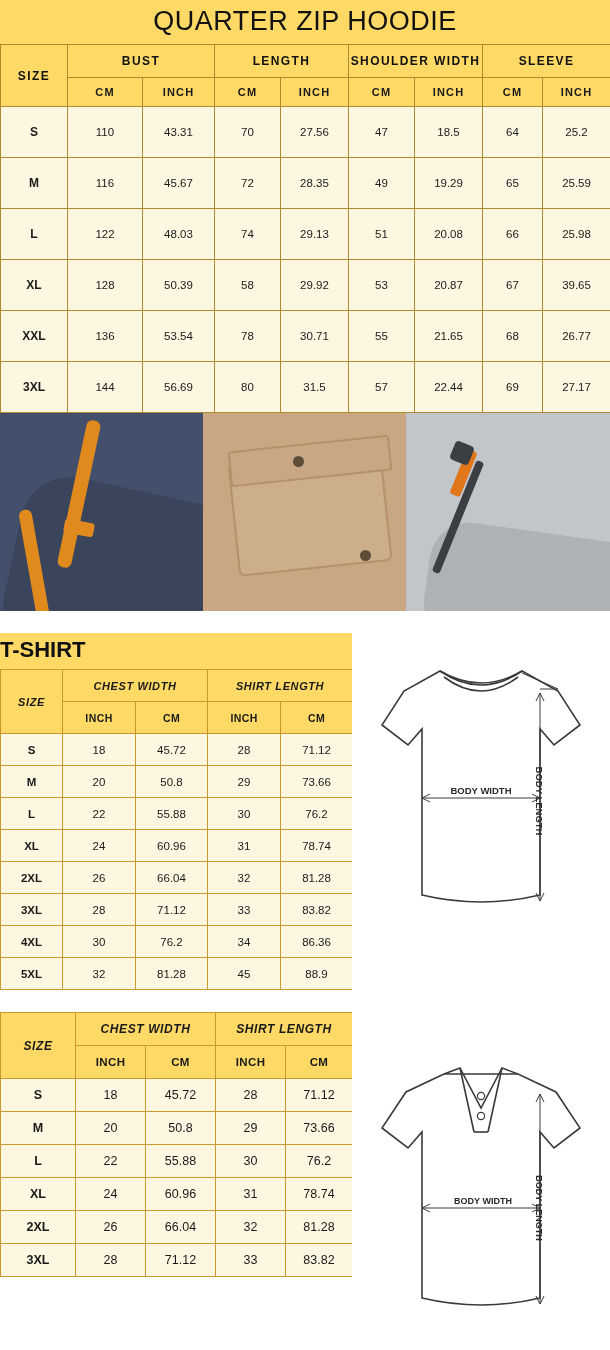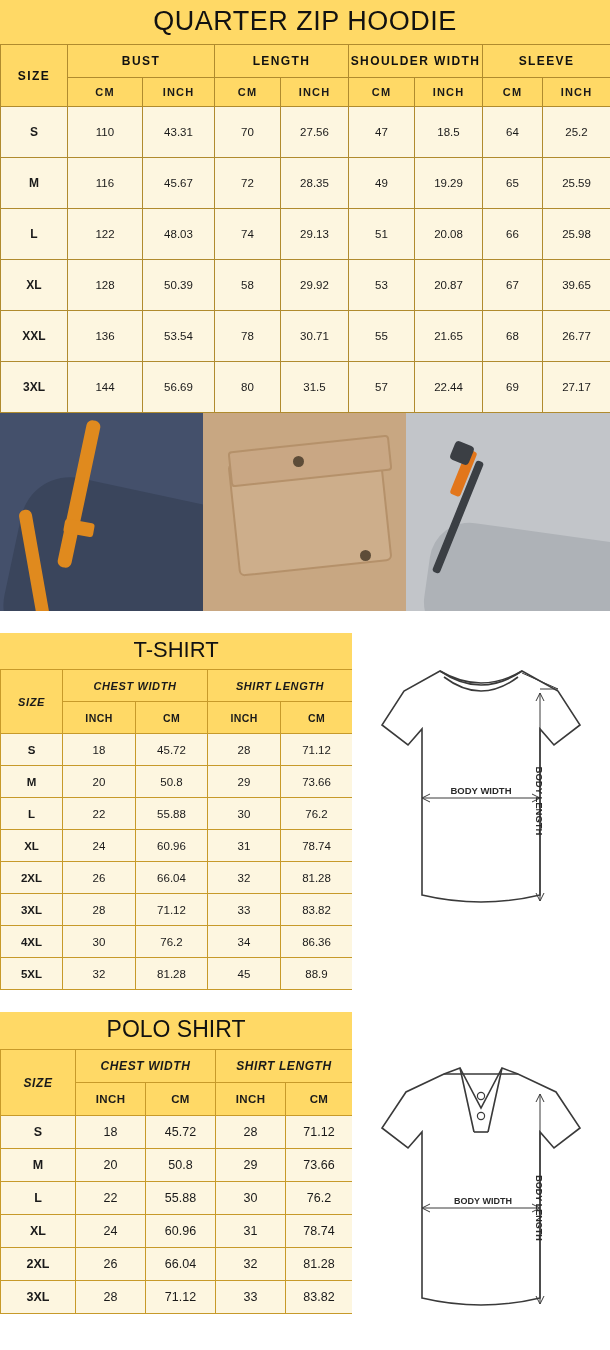--- a/index.html
+++ b/index.html
@@ -185,23 +185,23 @@
   .garment-left {
     width: 352px;
   }
   .garment-right {
     width: 226px;
     position: relative;
     background: #ffffff;
   }
   .garment-title {
     background: #ffd966;
-    text-align: center;
+    text-align: left;
     font-size: 22px;
-    font-weight: normal;
+    font-weight: bold;
     padding: 4px 0 6px 0;
     color: #111;
   }
   .polo .garment-title { font-size: 23px; }
 
   table.gt {
     border-collapse: collapse;
     width: 352px;
     table-layout: fixed;
   }
@@ -476,21 +476,20 @@
         <text x="129" y="161" font-family="Liberation Sans, sans-serif" font-size="9.5" font-weight="bold" fill="#2a2a2a" text-anchor="middle">BODY WIDTH</text>
         <text x="184" y="168" font-family="Liberation Sans, sans-serif" font-size="9.5" font-weight="bold" fill="#2a2a2a" text-anchor="middle" transform="rotate(90 184 168)">BODY LENGTH</text>
       </svg>
     </div>
   </div>
 
   <div class="gap-white"></div>
 
   <div class="garment-block polo">
     <div class="garment-left">
-      <div class="garment-title">POLO SHIRT</div>
       <table class="gt">
         <colgroup>
           <col style="width:75px">
             <col style="width:70px">
             <col style="width:70px">
           <col style="width:70px">
             <col style="width:67px">
         </colgroup>
         <tbody>
             <tr>

